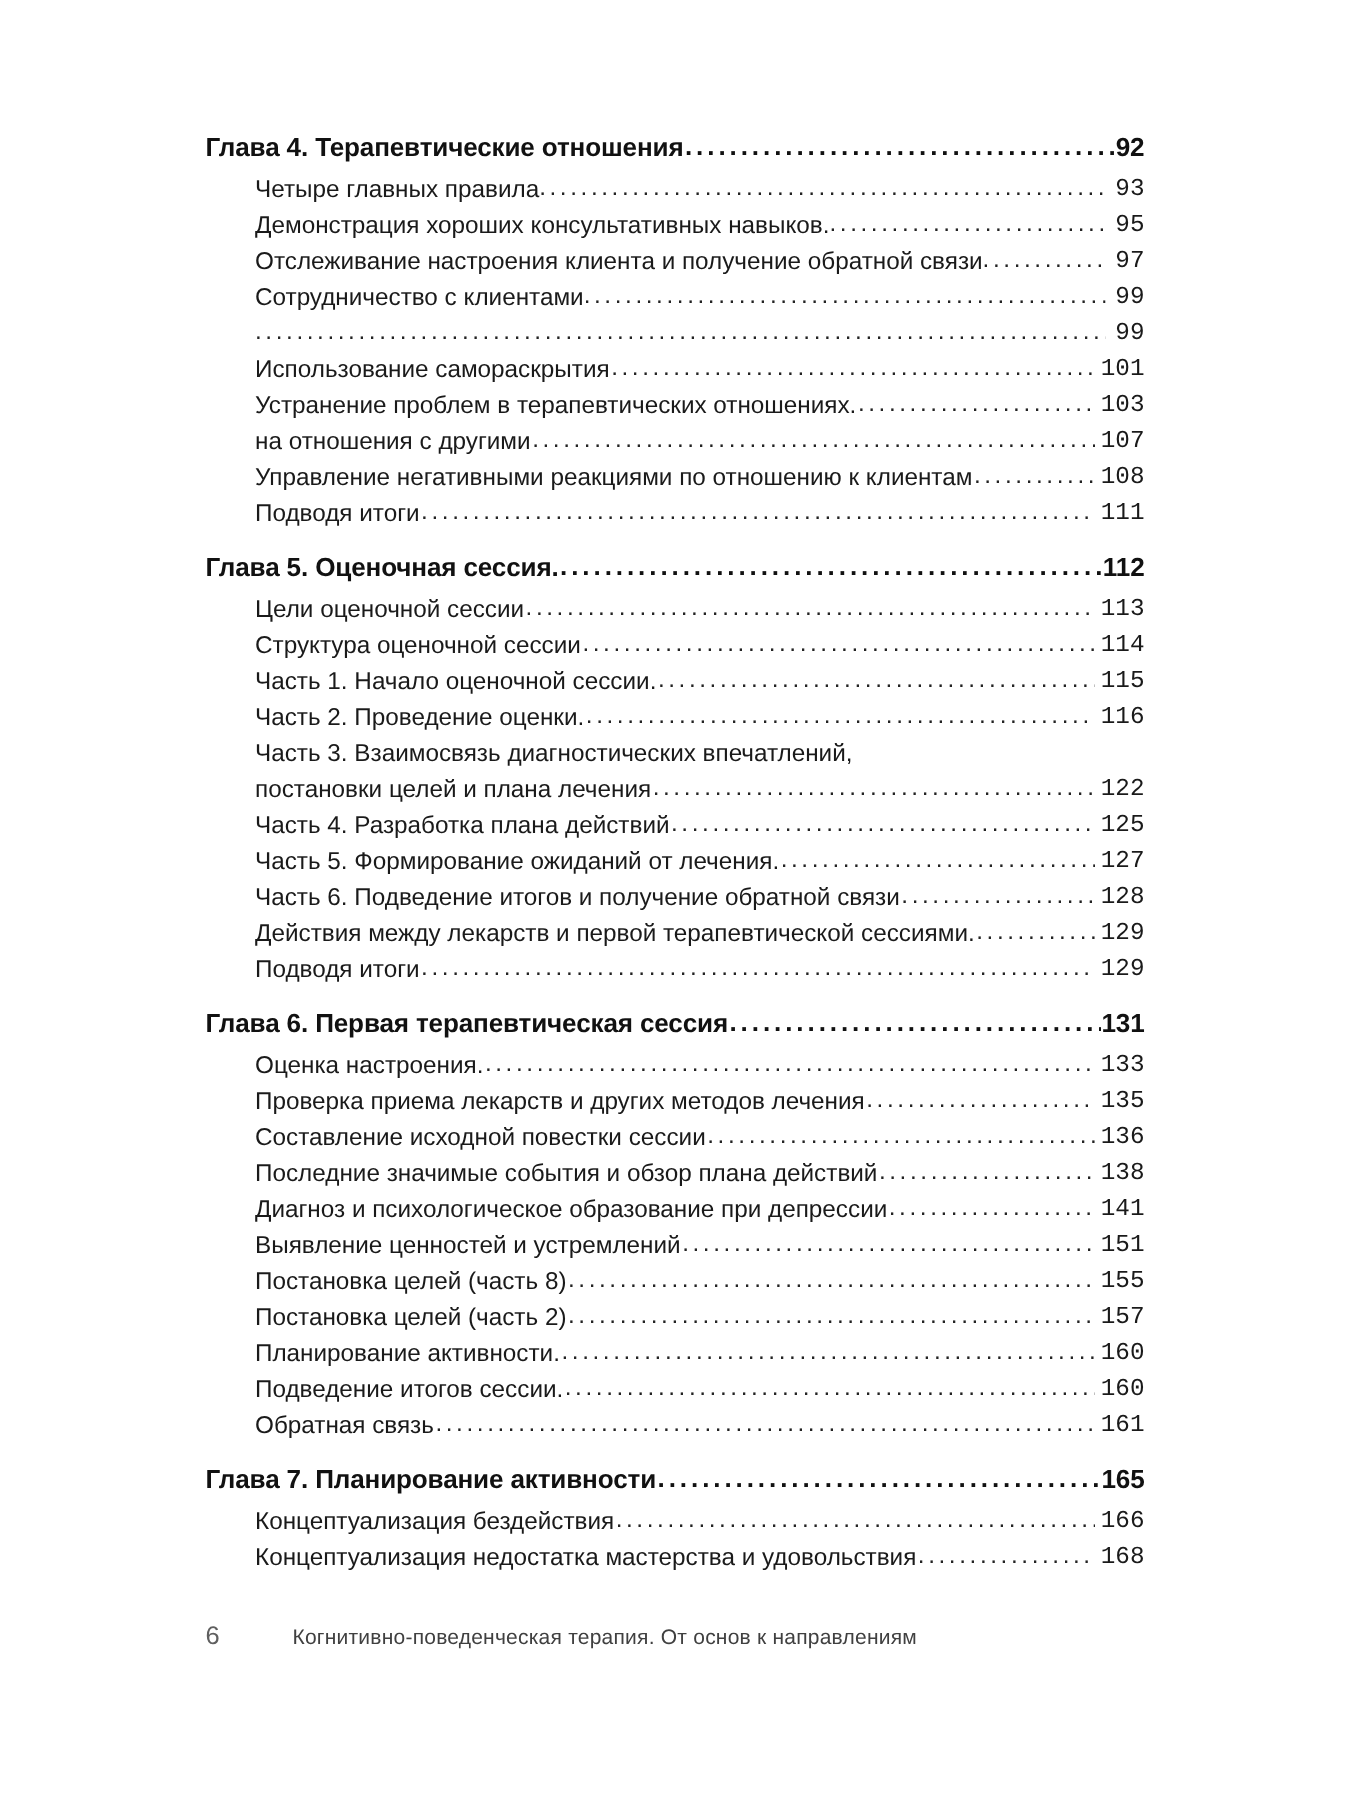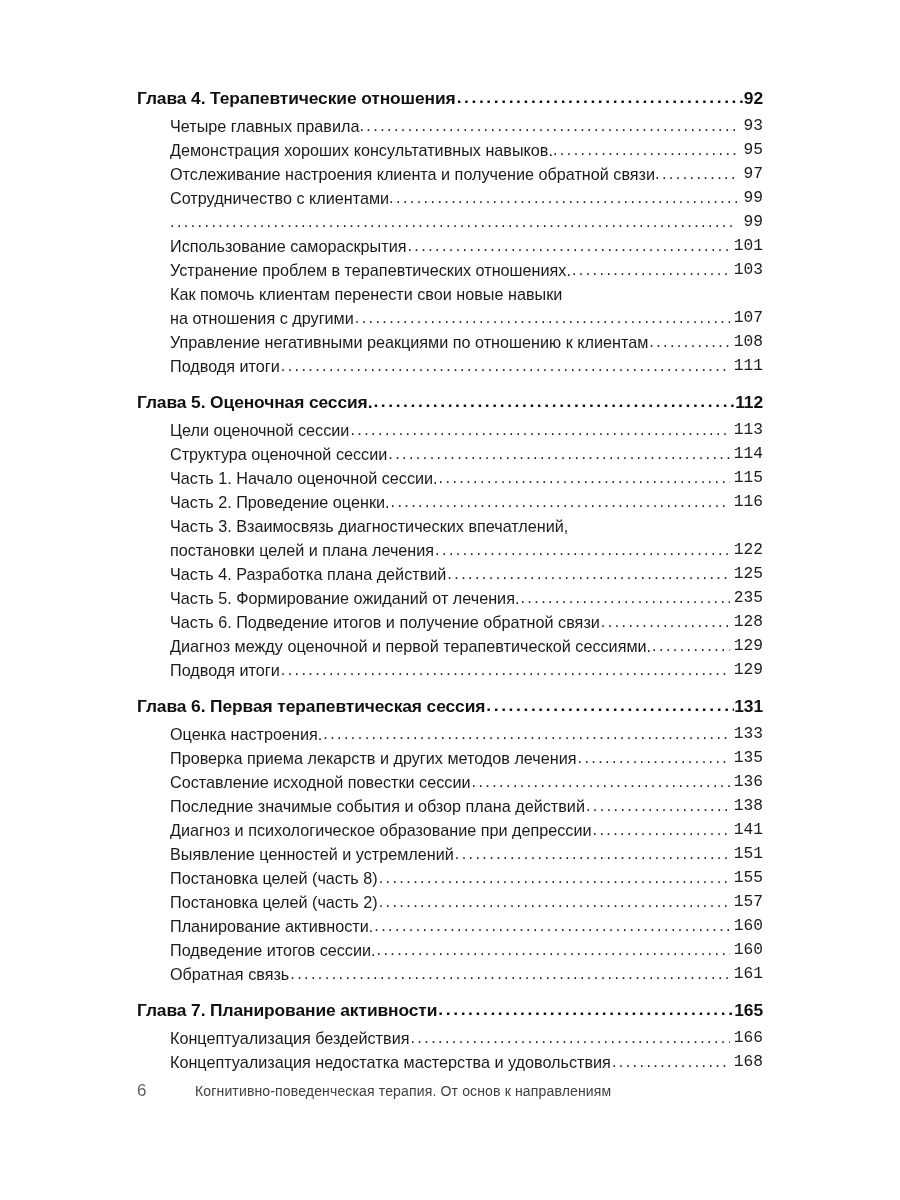--- a/index.html
+++ b/index.html
@@ -159,23 +159,20 @@
         <div class="entry-row gap-wide">
           <span class="entry-title">Использование самораскрытия</span>
           <span class="leader">............................................................................................................................................</span>
           <span class="entry-page">101</span>
         </div>
         <div class="entry-row gap-wide">
           <span class="entry-title">Устранение проблем в терапевтических отношениях.</span>
           <span class="leader">............................................................................................................................................</span>
           <span class="entry-page">103</span>
         </div>
-        <div class="entry-row wrap-first">
-          <span class="entry-title">Как помочь клиентам перенести свои новые навыки</span>
-        </div>
         <div class="entry-row gap-wide">
           <span class="entry-title">на отношения с другими</span>
           <span class="leader">............................................................................................................................................</span>
           <span class="entry-page">107</span>
         </div>
         <div class="entry-row gap-wide">
           <span class="entry-title">Управление негативными реакциями по отношению к клиентам</span>
           <span class="leader">............................................................................................................................................</span>
           <span class="entry-page">108</span>
         </div>
@@ -220,29 +217,29 @@
           <span class="entry-page">122</span>
         </div>
         <div class="entry-row gap-wide">
           <span class="entry-title">Часть 4. Разработка плана действий</span>
           <span class="leader">............................................................................................................................................</span>
           <span class="entry-page">125</span>
         </div>
         <div class="entry-row gap-wide">
           <span class="entry-title">Часть 5. Формирование ожиданий от лечения.</span>
           <span class="leader">............................................................................................................................................</span>
-          <span class="entry-page">235</span>
+          <span class="entry-page">127</span>
         </div>
         <div class="entry-row gap-wide">
           <span class="entry-title">Часть 6. Подведение итогов и получение обратной связи</span>
           <span class="leader">............................................................................................................................................</span>
           <span class="entry-page">128</span>
         </div>
         <div class="entry-row gap-wide">
-          <span class="entry-title">Диагноз между оценочной и первой терапевтической сессиями.</span>
+          <span class="entry-title">Действия между лекарств и первой терапевтической сессиями.</span>
           <span class="leader">............................................................................................................................................</span>
           <span class="entry-page">129</span>
         </div>
         <div class="entry-row gap-wide">
           <span class="entry-title">Подводя итоги</span>
           <span class="leader">............................................................................................................................................</span>
           <span class="entry-page">129</span>
         </div>
       </div>
       <div class="chapter-row">

